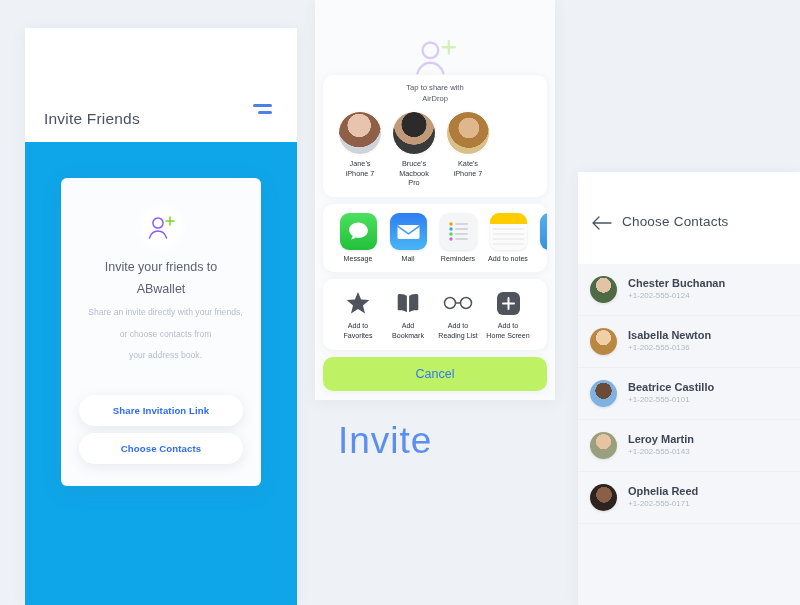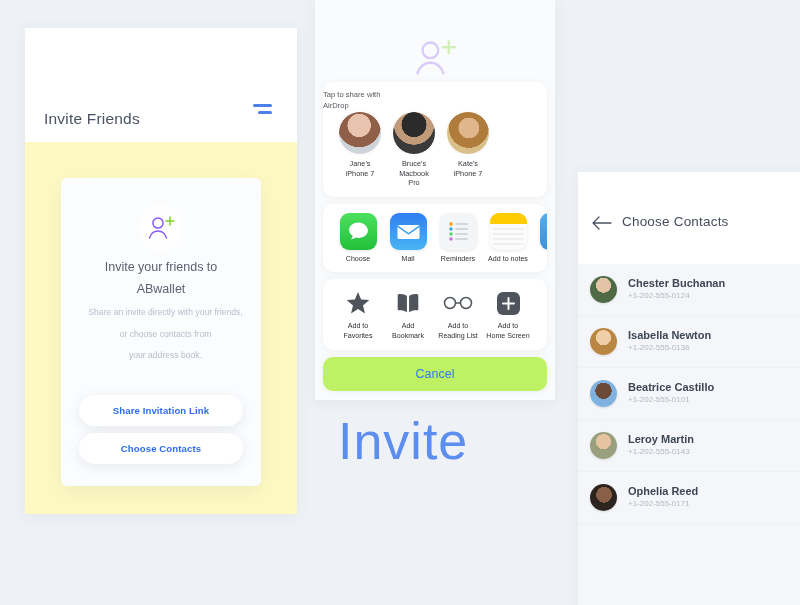--- a/index.html
+++ b/index.html
@@ -13,22 +13,22 @@
     position: relative;
     -webkit-font-smoothing: antialiased;
   }
   .stage { position: absolute; inset: 0; }
 
   
   .panel { position: absolute; background: #ffffff; }
 
   
   #left-screen {
-    left: 25px; top: 28px; width: 272px; height: 486px;
-    background: #fef9c3;
+    left: 25px; top: 28px; width: 272px; height: 577px;
+    background: #0ea5e9;
     box-shadow: 0 2px 14px rgba(90,105,130,.07);
   }
   #left-header {
     position: absolute; left: 0; top: 0; width: 272px; height: 114px;
     background: #ffffff;
   }
   #left-title {
     position: absolute; left: 19px; top: 82px;
     font-size: 15.5px; color: #4a5263; letter-spacing: .2px;
   }
@@ -94,21 +94,22 @@
   
   #share-sheet {
     position: absolute; left: 8px; right: 8px; bottom: 9px;
   }
   .sheet-block {
     background: #ffffff; border-radius: 10px; margin-bottom: 7px;
     box-shadow: 0 1px 7px rgba(110,125,150,.10);
   }
   #airdrop-block { padding: 8px 0 9px 0; position: relative; overflow: hidden; }
   #airdrop-label {
-    font-size: 7.6px; color: #53585f; line-height: 10.5px;
+    text-align: center; font-size: 7.6px; color: #53585f; line-height: 10.5px;
+    margin-bottom: 7px;
   }
   .row-scroll { display: flex; padding-left: 10px; }
   .airdrop-item { width: 54px; flex: 0 0 54px; text-align: center; }
   .airdrop-av {
     width: 42px; height: 42px; border-radius: 50%; margin: 0 auto 4px auto;
     border: 1.5px solid #ffffff; box-shadow: 0 0 0 .5px rgba(0,0,0,.05);
     background-size: cover;
   }
   .airdrop-name { font-size: 7.3px; color: #33373d; line-height: 9.6px; }
 
@@ -132,21 +133,21 @@
   #cancel-btn {
     width: 100%; height: 34px; border: none; border-radius: 10px;
     background: #bef264; color: #2f7bf0; font-size: 12.5px;
     font-family: "Liberation Sans", sans-serif; cursor: pointer;
     box-shadow: 0 1px 7px rgba(110,125,150,.10);
   }
 
   
   #wordmark {
     position: absolute; left: 338px; top: 413px; width: 230px;
-    font-size: 52px; font-weight: 300; line-height: 56px; letter-spacing: 1px;
+    font-size: 37px; font-weight: 300; line-height: 56px; letter-spacing: 1px;
   }
   #wordmark .w1 { color: #5c8ef0; display: block; }
   #wordmark .w2 { color: #545b69; display: block; }
 
   
   #right-screen {
     left: 578px; top: 172px; width: 222px; height: 433px;
     background: #f4f6f9;
     box-shadow: 0 2px 14px rgba(90,105,130,.07);
   }
@@ -273,21 +274,21 @@
 
       
       <div id="apps-block" class="sheet-block">
         <div class="row-scroll">
           <div class="app-item">
             <div class="app-icon" style="background:linear-gradient(#4ce05f,#22c03a)">
               <svg width="37" height="37" viewBox="0 0 37 37" style="position:absolute;left:0;top:0">
                 <path d="M18.5 9.5c-5.2 0-9.4 3.3-9.4 7.4 0 2.4 1.4 4.5 3.6 5.9-.2 1.4-.9 2.7-1.8 3.6 1.8-.2 3.4-.9 4.6-1.8 1 .3 2 .4 3 .4 5.2 0 9.4-3.3 9.4-7.4s-4.2-8.1-9.4-8.1z" fill="#fff"></path>
               </svg>
             </div>
-            <div class="app-name">Choose</div>
+            <div class="app-name">Message</div>
           </div>
           <div class="app-item">
             <div class="app-icon" style="background:linear-gradient(#2f7df0,#48b6f5)">
               <svg width="37" height="37" viewBox="0 0 37 37" style="position:absolute;left:0;top:0">
                 <rect x="7.5" y="12" width="22" height="14" rx="1.6" fill="#fff"></rect>
                 <path d="M7.5 13.2l11 7.6 11-7.6" stroke="#3f9ef2" stroke-width="1.6" fill="none"></path>
               </svg>
             </div>
             <div class="app-name">Mail</div>
           </div>

